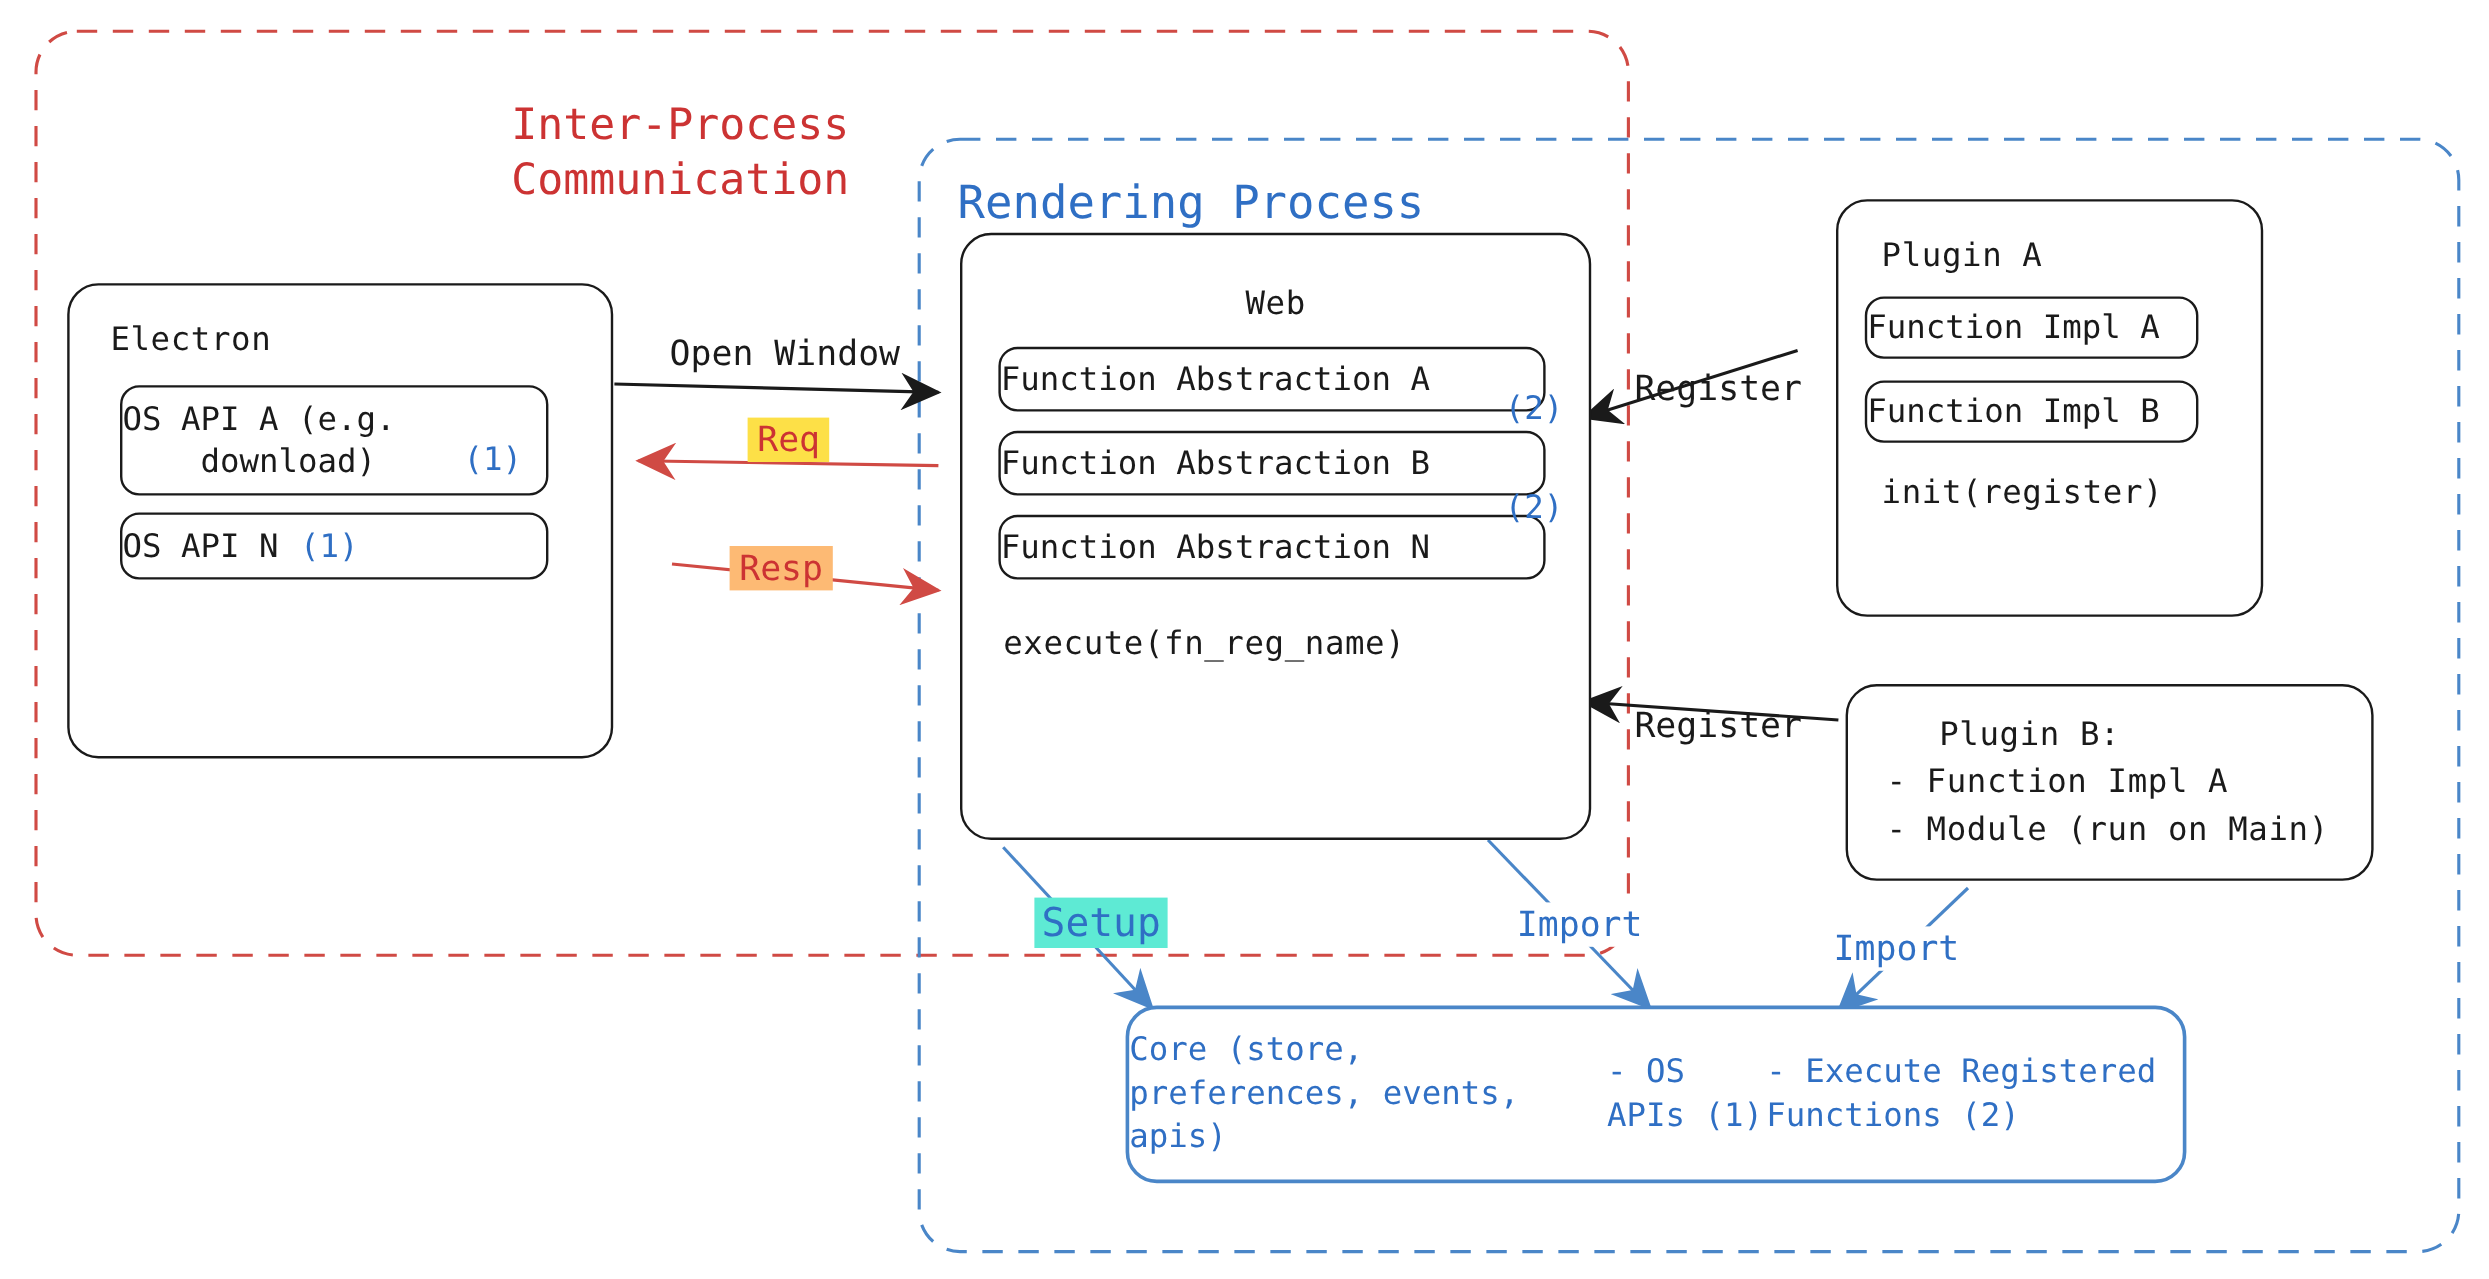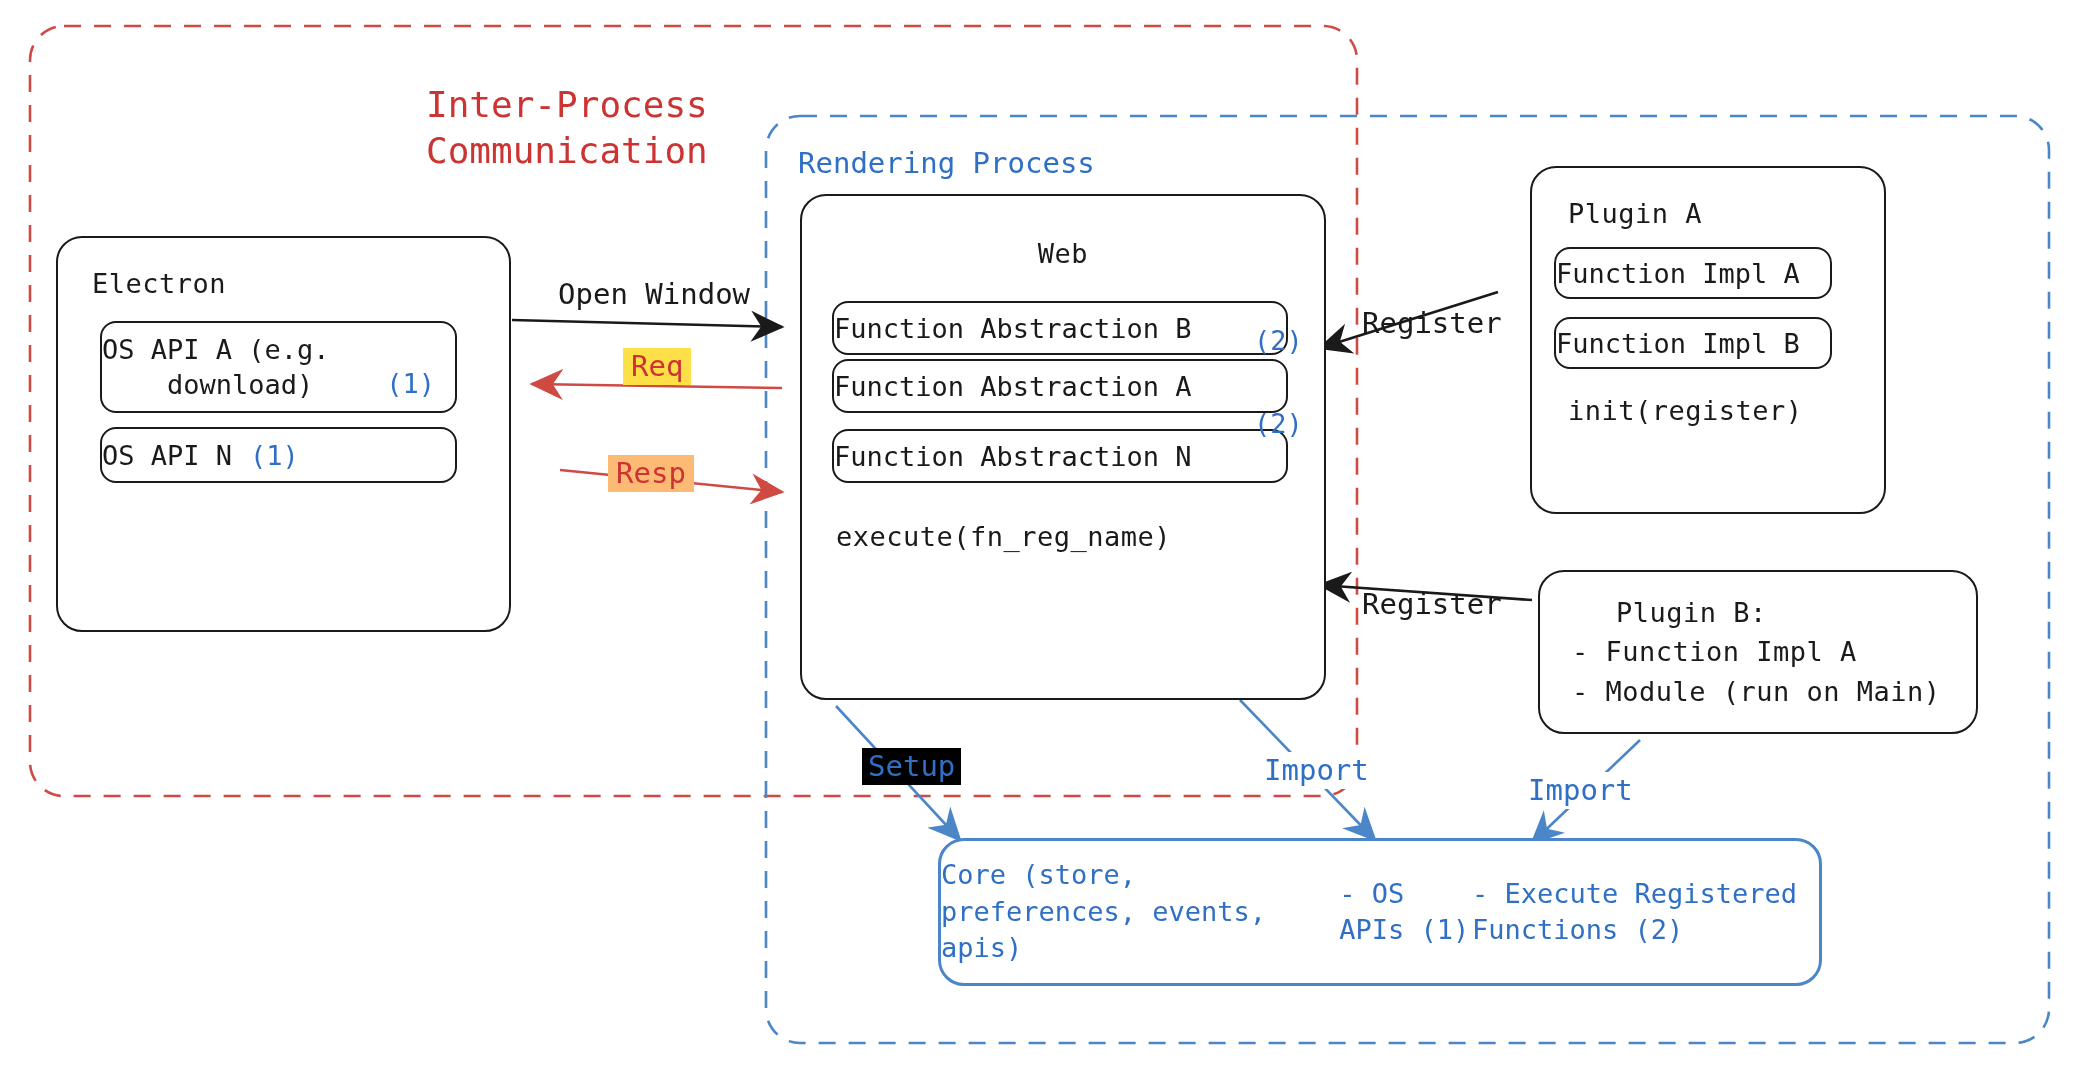--- a/index.html
+++ b/index.html
@@ -56,45 +56,45 @@
     <path d="M836,706 L960,840" fill="none" stroke="#4a86c8" stroke-width="2.6" marker-end="url(#ah-blue)"></path>
 
     <path d="M1240,700 L1375,840" fill="none" stroke="#4a86c8" stroke-width="2.6" marker-end="url(#ah-blue)"></path>
 
     <path d="M1640,740 L1532,843" fill="none" stroke="#4a86c8" stroke-width="2.6" marker-end="url(#ah-blue)"></path>
   </svg>
 
   <div class="lbl red" style="left: 426px; top: 82px; font-size: 36px; white-space: pre;">Inter-Process
 Communication</div>
 
-  <div class="lbl blue" style="left:798px;top:145px;font-size:29px;">Rendering Process</div>
+  <div class="lbl blue" style="left:798px;top:145px;font-size:38px;">Rendering Process</div>
 
   <div class="node" style="left:56px;top:236px;width:455px;height:396px;padding:22px 0 0 0;justify-content:flex-start;">
     <div class="title" style="padding:8px 0 18px 34px;">Electron</div>
 
     <div class="inner" style="margin:4px 52px 0 42px;height:92px;position:relative;">
       <span style="text-align:center;white-space:pre;line-height:1.3;">OS API A (e.g.
    download)</span>
       <span class="marker" style="right:20px;bottom:12px;">(1)</span>
     </div>
 
     <div class="inner" style="margin:14px 52px 0 42px;height:56px;position:relative;">
       <span style="margin-right:18px;">OS API N</span>
       <span class="marker" style="position:relative;">(1)</span>
     </div>
   </div>
 
   <div class="node" style="left:800px;top:194px;width:526px;height:506px;justify-content:flex-start;">
     <div class="title" style="text-align:center;padding:42px 0 16px 0;">Web</div>
 
+    <div class="inner" style="margin:4px 36px 0 30px;height:54px;">
+      <span>Function Abstraction A</span>
+    </div>
     <div class="inner" style="margin:16px 36px 0 30px;height:54px;">
       <span>Function Abstraction B</span>
-    </div>
-    <div class="inner" style="margin:4px 36px 0 30px;height:54px;">
-      <span>Function Abstraction A</span>
     </div>
     <div class="inner" style="margin:16px 36px 0 30px;height:54px;">
       <span>Function Abstraction N</span>
     </div>
 
     <div class="title" style="padding:38px 0 0 34px;">execute(fn_reg_name)</div>
   </div>
 
   <div class="marker" style="left:1254px;top:325px;">(2)</div>
   <div class="marker" style="left:1254px;top:408px;">(2)</div>
@@ -122,17 +122,17 @@
     <div>- Execute Registered Functions (2)</div>
   </div>
 
   <div class="lbl blk" style="left:558px;top:276px;font-size:29px;">Open Window</div>
   <div class="lbl red" style="left:623px;top:348px;font-size:29px;background:#fde047;padding:0 8px;">Req</div>
   <div class="lbl red" style="left:608px;top:455px;font-size:29px;background:#fdba74;padding:0 8px;">Resp</div>
 
   <div class="lbl blk" style="left:1362px;top:305px;font-size:29px;">Register</div>
   <div class="lbl blk" style="left:1362px;top:586px;font-size:29px;">Register</div>
 
-  <div class="lbl blue" style="left:862px;top:748px;font-size:29px;background:#000000;padding:0 6px;">Setup</div>
+  <div class="lbl blue" style="left:862px;top:748px;font-size:33px;background:#5eead4;padding:0 6px;">Setup</div>
   <div class="lbl blue" style="left:1258px;top:752px;font-size:29px;background:#fff;padding:0 6px;">Import</div>
   <div class="lbl blue" style="left:1522px;top:772px;font-size:29px;background:#fff;padding:0 6px;">Import</div>
 
 </div>
 
 </body></html>

